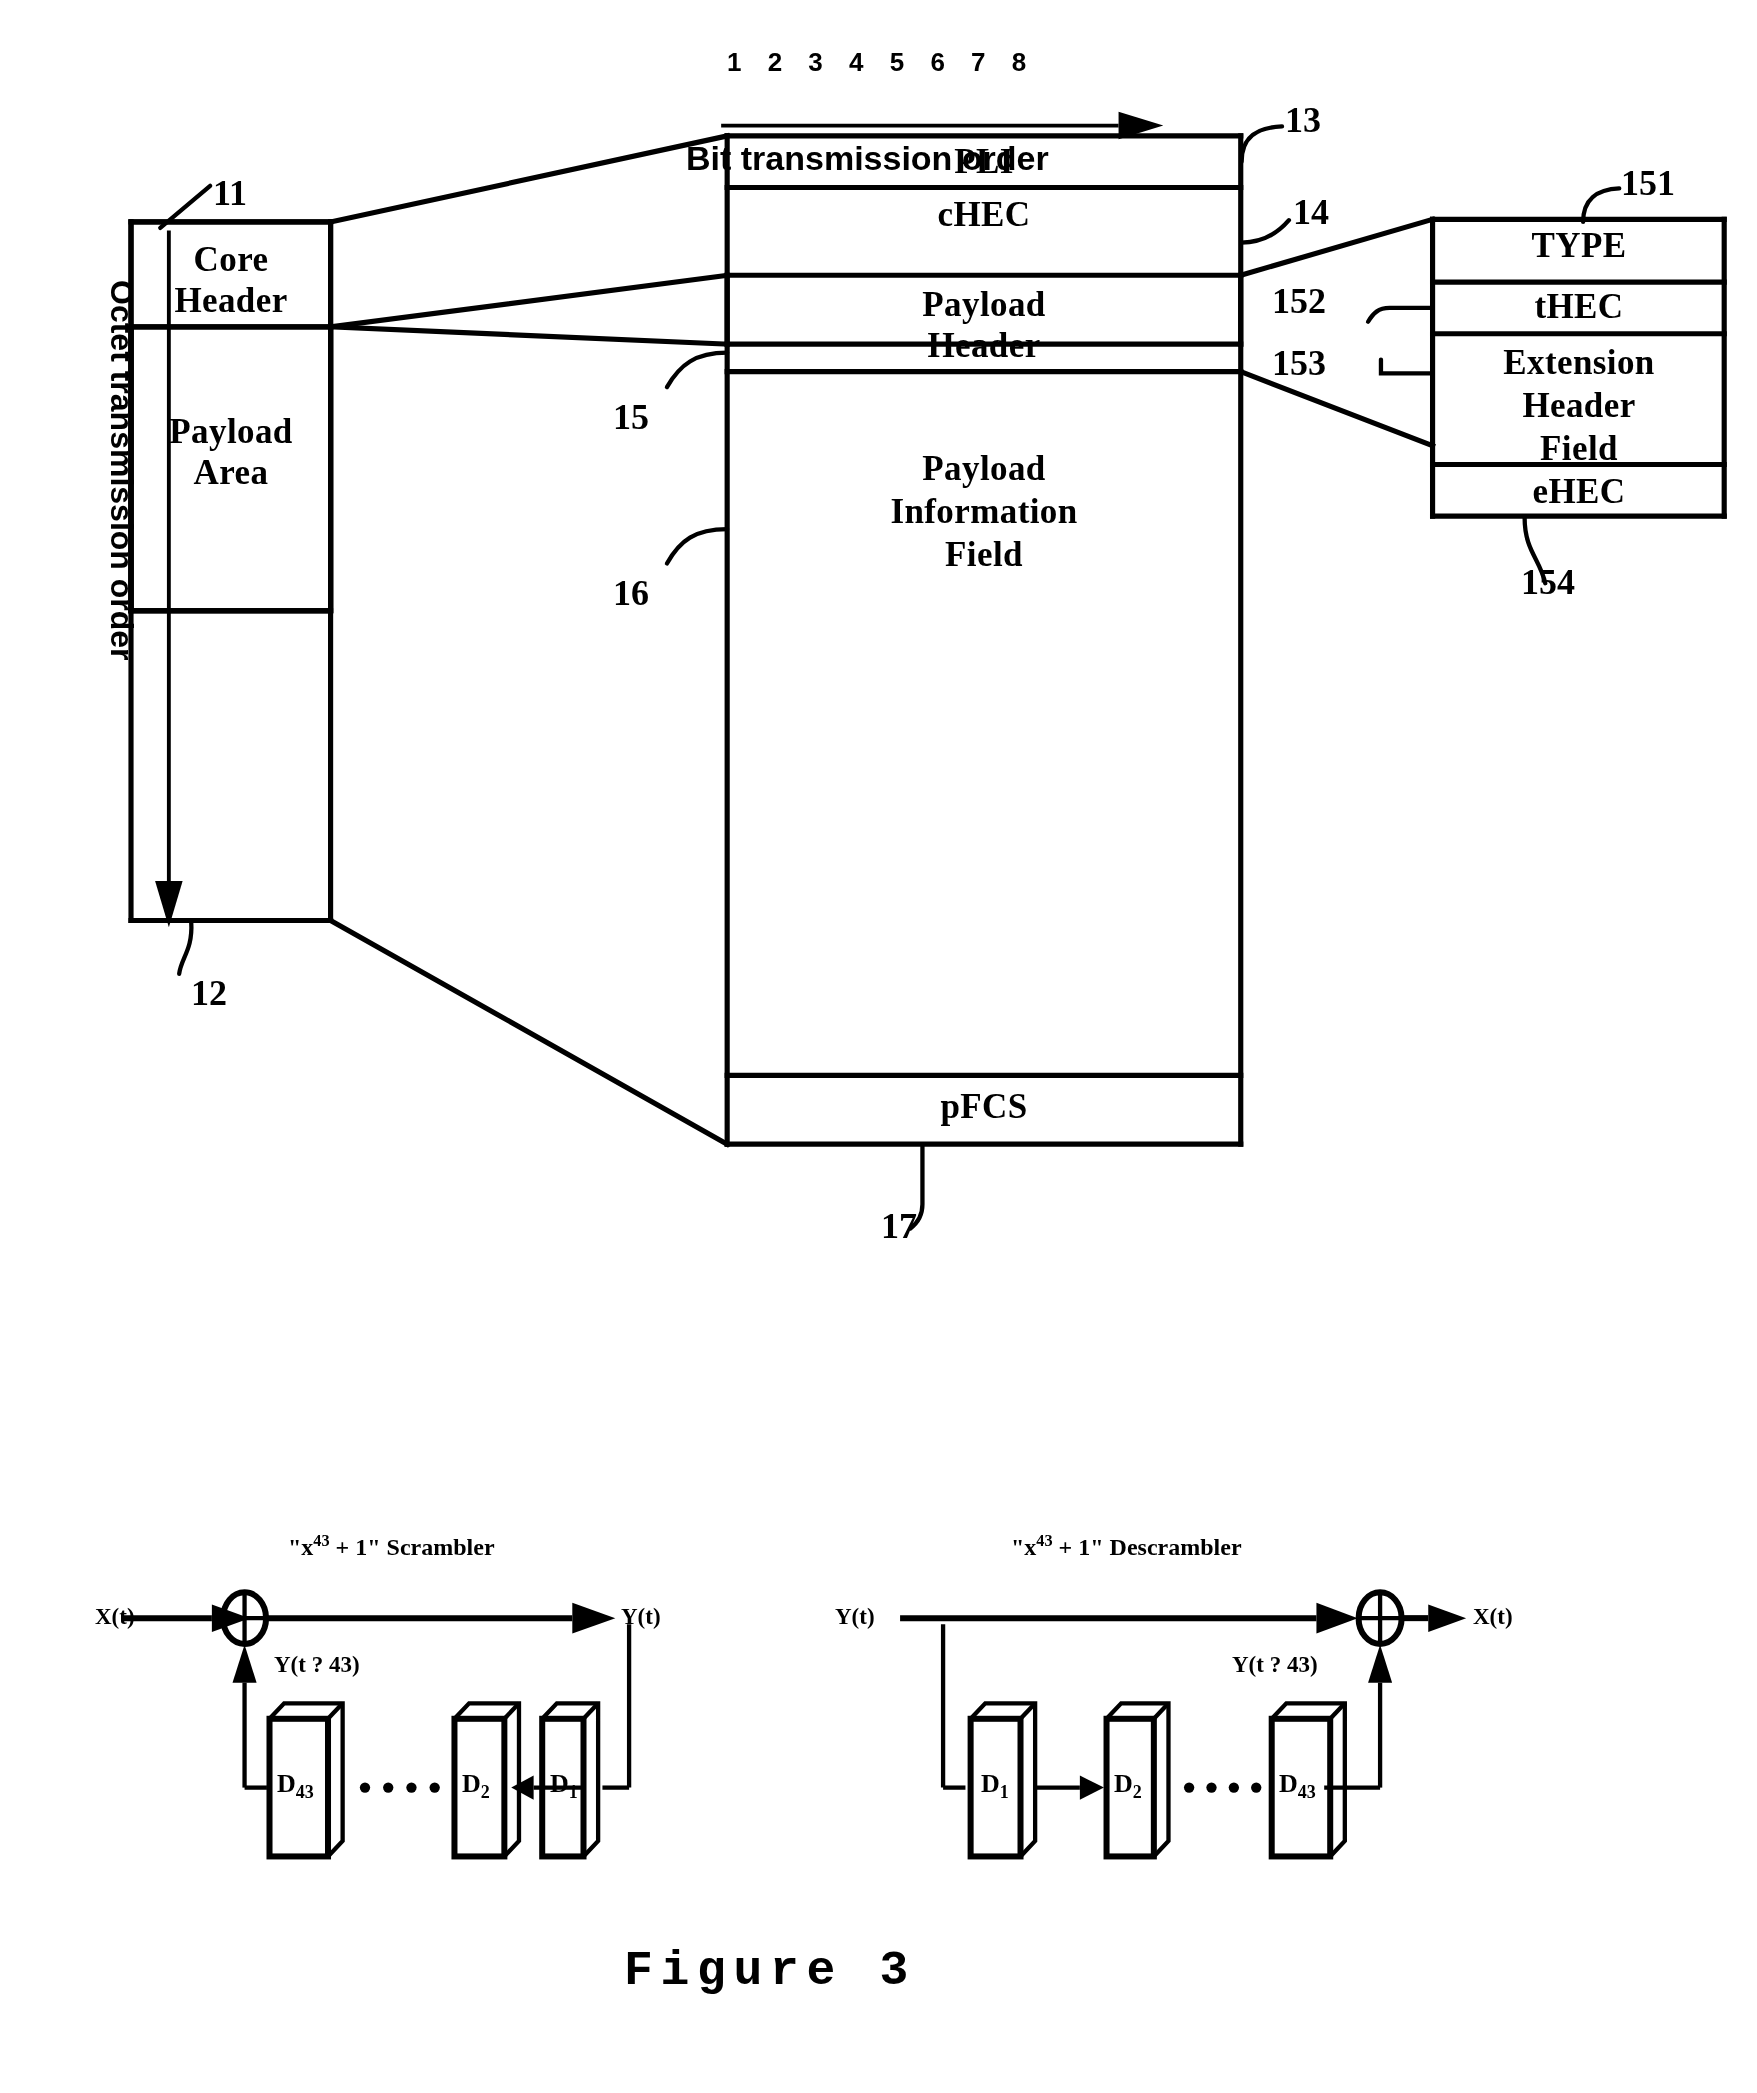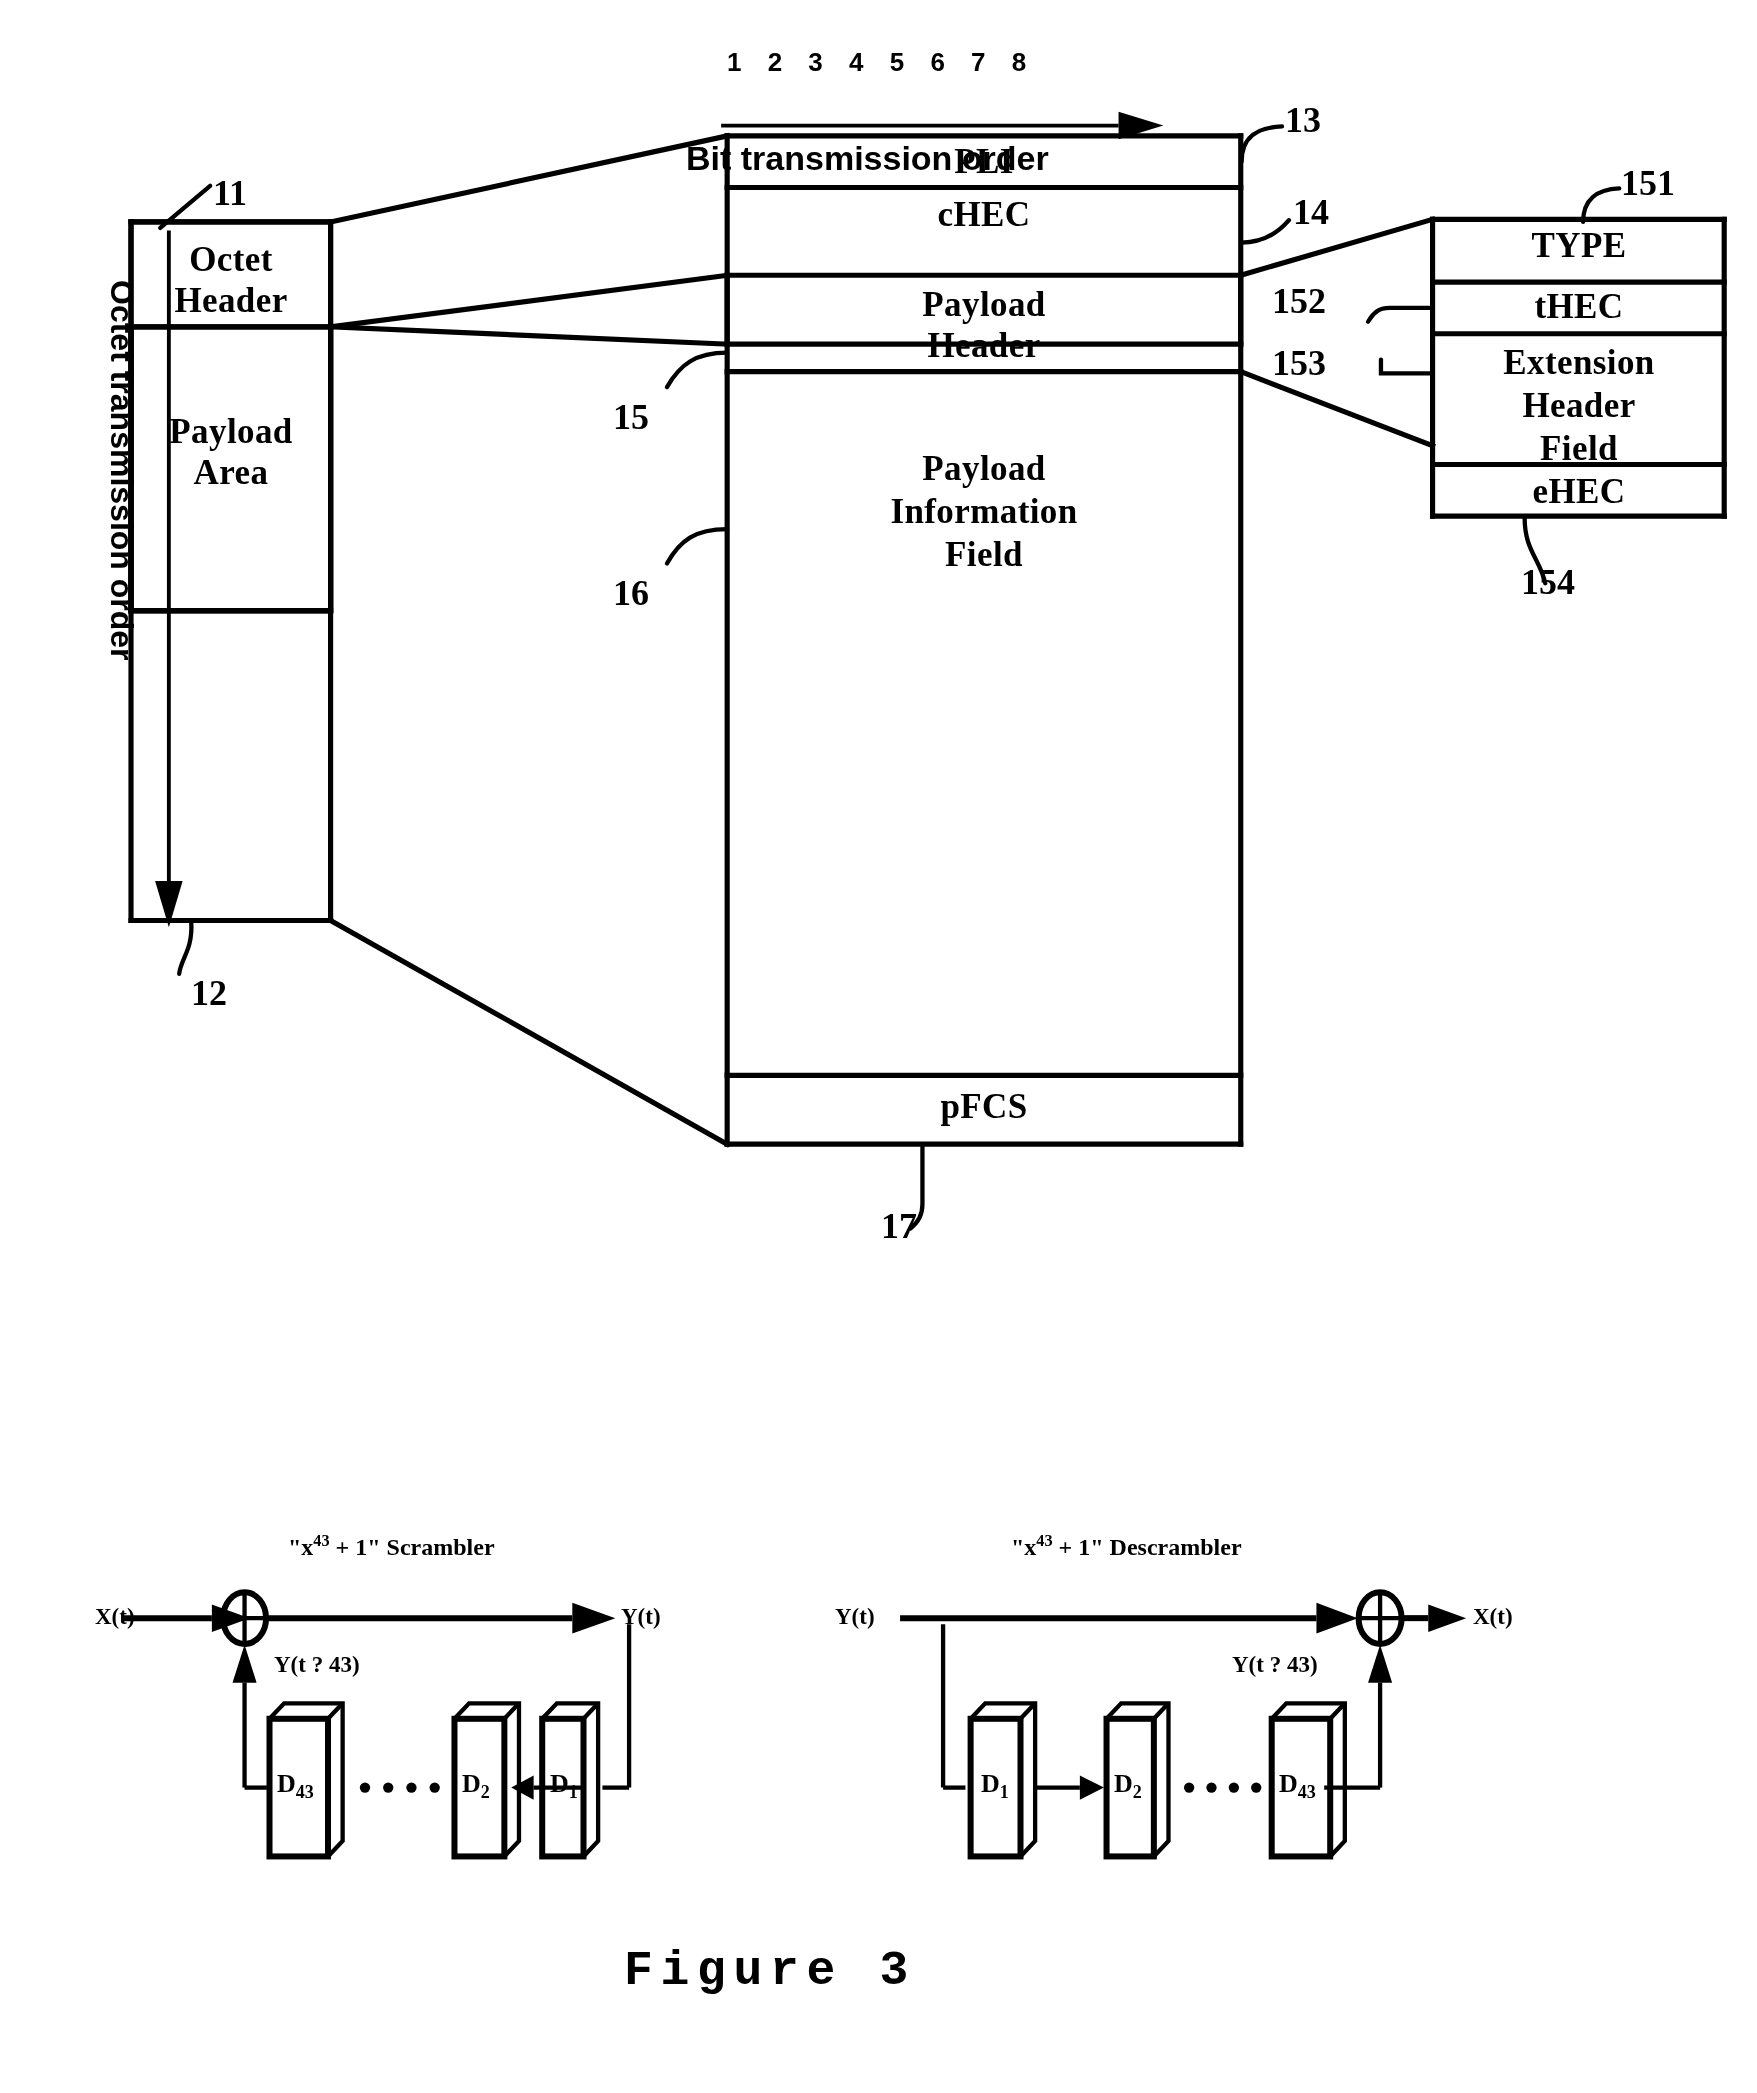--- a/index.html
+++ b/index.html
@@ -327,21 +327,21 @@
       </g>
     </g>
   </svg>
 
   <div class="t bitnums" style="left:727px; top:47px;">1 2 3 4 5 6 7 8</div>
   <div class="t bitorder" style="left:686px; top:139px;">Bit transmission order</div>
 
   <div class="t octet" style="left:140px; top:280px;">Octet transmission order</div>
 
   <div class="t boxlabel" style="left:131px; top:239px; width:200px;">
-    <div>Octet</div>
+    <div>Core</div>
     <div>Header</div>
   </div>
 
   <div class="t boxlabel" style="left:131px; top:411px; width:200px;">
     <div>Payload</div>
     <div>Area</div>
   </div>
 
   <div class="t refnum" style="left:213px; top:172px;">11</div>
 

